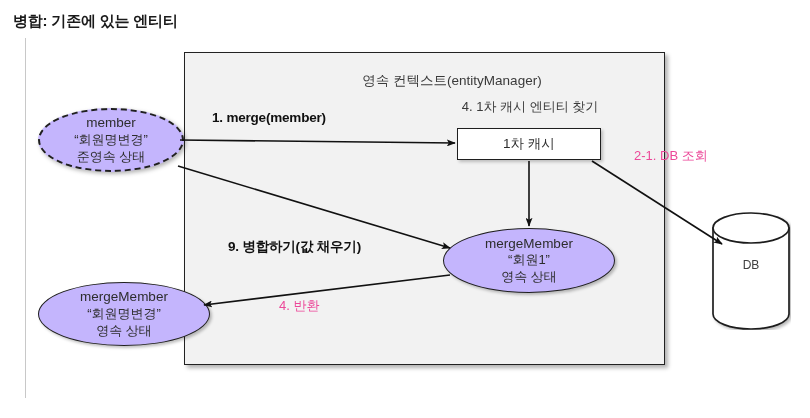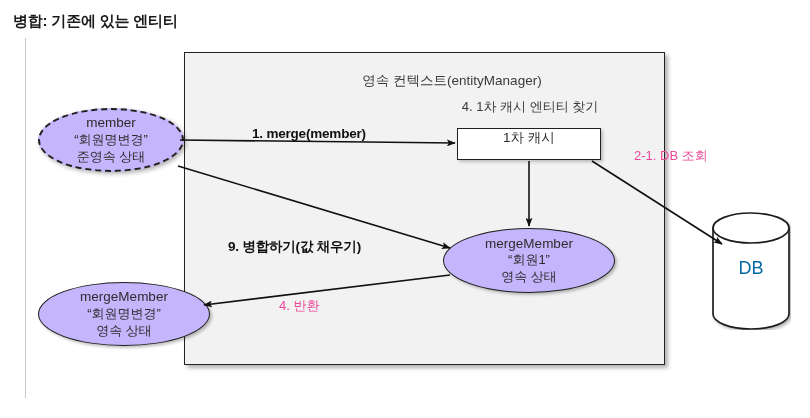--- a/index.html
+++ b/index.html
@@ -67,20 +67,21 @@
   #first-cache-box {
     position: absolute;
     left: 457px;
     top: 128px;
     width: 144px;
     height: 32px;
     background: #ffffff;
     border: 1.6px solid #1f1f1f;
     box-sizing: border-box;
     display: flex;
+    align-items: center;
     justify-content: center;
     font-size: 13.5px;
     color: #2d2d2d;
     box-shadow: 2px 2px 3px rgba(0,0,0,0.22);
   }
   #first-cache-caption {
     position: absolute;
     left: 449px;
     top: 98px;
     width: 162px;
@@ -140,38 +141,38 @@
     top: 212px;
     width: 80px;
     height: 118px;
   }
   #db-cylinder-label {
     position: absolute;
     left: 711px;
     top: 258px;
     width: 80px;
     text-align: center;
-    font-size: 18px;
-    color: #0369a1;
+    font-size: 12px;
+    color: #404040;
   }
 
   
   .edge-label {
     position: absolute;
     font-size: 13px;
     color: #ec4899;
     white-space: nowrap;
   }
   .edge-label.bold {
     font-weight: bold;
     font-size: 13.5px;
     color: #101010;
     letter-spacing: -0.2px;
   }
-  #label-merge-call  { left: 212px; top: 126px; margin-left: 40px; }
+  #label-merge-call  { left: 212px; top: 110px; }
   #label-db-query    { left: 634px; top: 147px; }
   #label-merge-fill  { left: 228px; top: 238px; }
   #label-return      { left: 279px; top: 297px; }
 
   
   #connector-layer {
     position: absolute;
     left: 0;
     top: 0;
     width: 810px;

